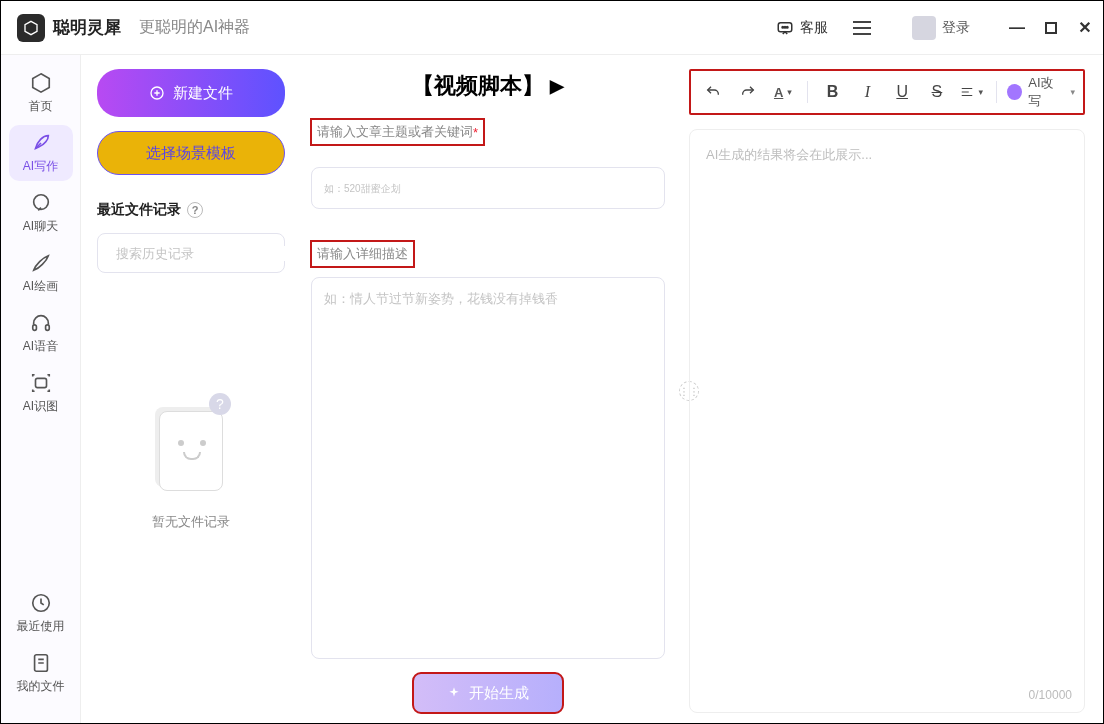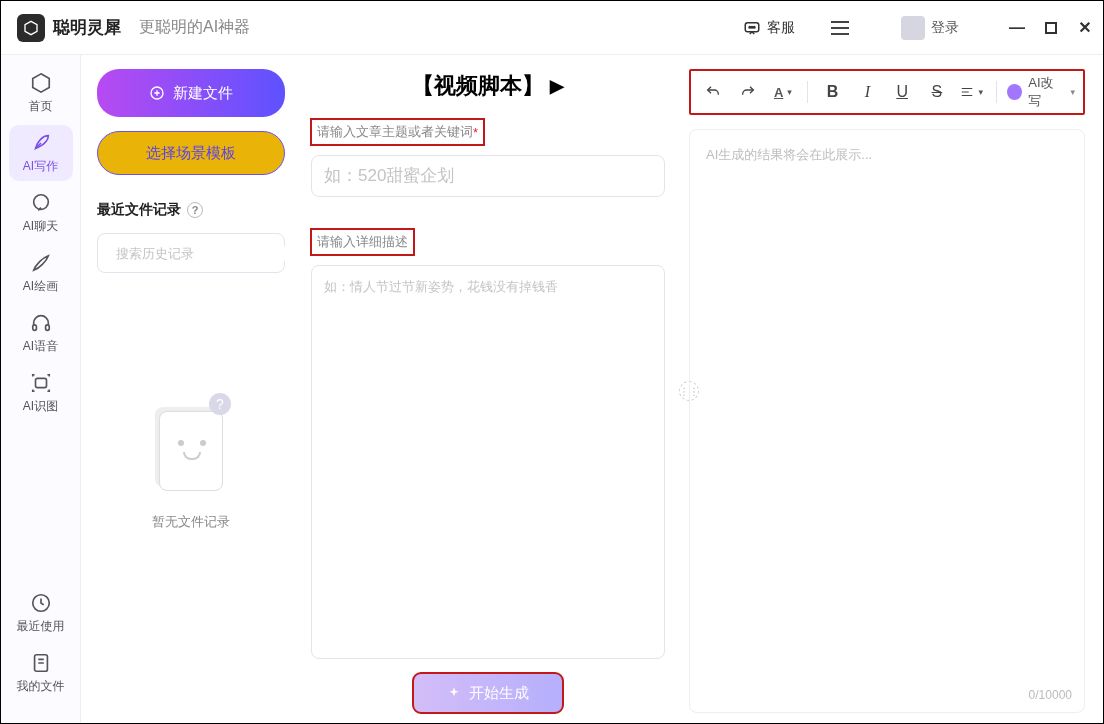--- a/index.html
+++ b/index.html
@@ -6,21 +6,21 @@
 html, body { width: 1104px; height: 724px; overflow: hidden; background: #fff; }
 
 .app { width: 1104px; height: 724px; display: flex; flex-direction: column; border: 1px solid #000; }
 
 
 .titlebar { height: 54px; background: #fff; display: flex; align-items: center; padding: 0 10px 0 16px; border-bottom: 1px solid #eee; }
 .logo-wrap { display: flex; align-items: center; gap: 8px; }
 .logo-hex { width: 28px; height: 28px; border-radius: 6px; background: #2b2b2b; display: flex; align-items: center; justify-content: center; }
 .app-title { font-weight: 700; font-size: 17px; color: #222; }
 .app-sub { font-size: 16px; color: #888; margin-left: 10px; }
-.titlebar-right { margin-left: auto; display: flex; align-items: center; gap: 36px; }
+.titlebar-right { margin-left: auto; display: flex; align-items: center; gap: 25px; }
 .kefu { display: flex; align-items: center; gap: 6px; font-size: 14px; color: #333; cursor: pointer; }
 .hamburger { width: 18px; height: 14px; display: flex; flex-direction: column; justify-content: space-between; cursor: pointer; }
 .hamburger span { height: 2px; background: #444; }
 .login-wrap { display: flex; align-items: center; gap: 6px; cursor: pointer; padding-left: 16px; }
 .avatar-box { width: 24px; height: 24px; background: #d6d6e0; border-radius: 4px; }
 .login-txt { font-size: 14px; color: #555; }
 .win-btns { display: flex; align-items: center; gap: 18px; margin-left: 14px; }
 .win-btn { width: 16px; height: 16px; display:flex; align-items:center; justify-content:center; cursor: pointer; font-size:16px; color:#333; font-weight:700; }
 
 
@@ -50,21 +50,21 @@
 .ghost-q { position:absolute; right:6px; top:0; width:22px; height:22px; background:#d8d8e8; border-radius:50%; color:#fff; font-size:14px; display:flex; align-items:center; justify-content:center; }
 .empty-txt { margin-top: 10px; font-size: 13px; }
 
 
 .col3 { flex: 1; padding: 16px 18px 10px 10px; display:flex; flex-direction:column; min-width:0; }
 .heading { font-size: 22px; font-weight: 700; text-align:center; display:flex; align-items:center; justify-content:center; gap:6px; }
 .heading .play { font-size:18px; }
 .field-label { font-size: 13px; color: #888; margin-top: 18px; display:inline-flex; align-items:center; padding:4px 6px; }
 .field-label.req::after { content:" *"; color:#e23; }
 .hl-red { outline: 2.5px solid #c31818; outline-offset: -1px; }
-.text-input { height: 42px; border:1px solid #e3e3ee; border-radius:8px; margin-top:10px; padding:0 12px; font-size:17px; outline:none; width:100%; }
+.text-input { height: 42px; border:1px solid #e3e3ee; border-radius:8px; margin-top:22px; padding:0 12px; font-size:10px; outline:none; width:100%; }
 .text-area { flex:1; border:1px solid #e3e3ee; border-radius:8px; margin-top:10px; padding:12px; font-size:13px; outline:none; resize:none; width:100%; }
 .gen-btn-wrap { display:flex; justify-content:center; margin-top:14px; }
 .gen-btn { width: 150px; height: 40px; border-radius: 8px; background: linear-gradient(90deg,#d3bdf8,#b6affc); color:#fff; font-size:15px; display:flex; align-items:center; justify-content:center; gap:8px; cursor:pointer; }
 
 
 .col4 { width: 420px; padding: 14px 18px 10px 6px; display:flex; flex-direction:column; }
 .toolbar { height: 46px; border:2.5px solid #c31818; border-radius:2px; display:flex; align-items:center; padding:0 8px; gap:6px; position:relative; }
 .tb-btn { width:30px; height:30px; display:flex; align-items:center; justify-content:center; cursor:pointer; color:#444; border-radius:4px; }
 .tb-sep { width:1px; height:22px; background:#e3e3ee; margin:0 4px; }
 .tb-text { font-size:13px; color:#555; display:flex; align-items:center; gap:4px; }

